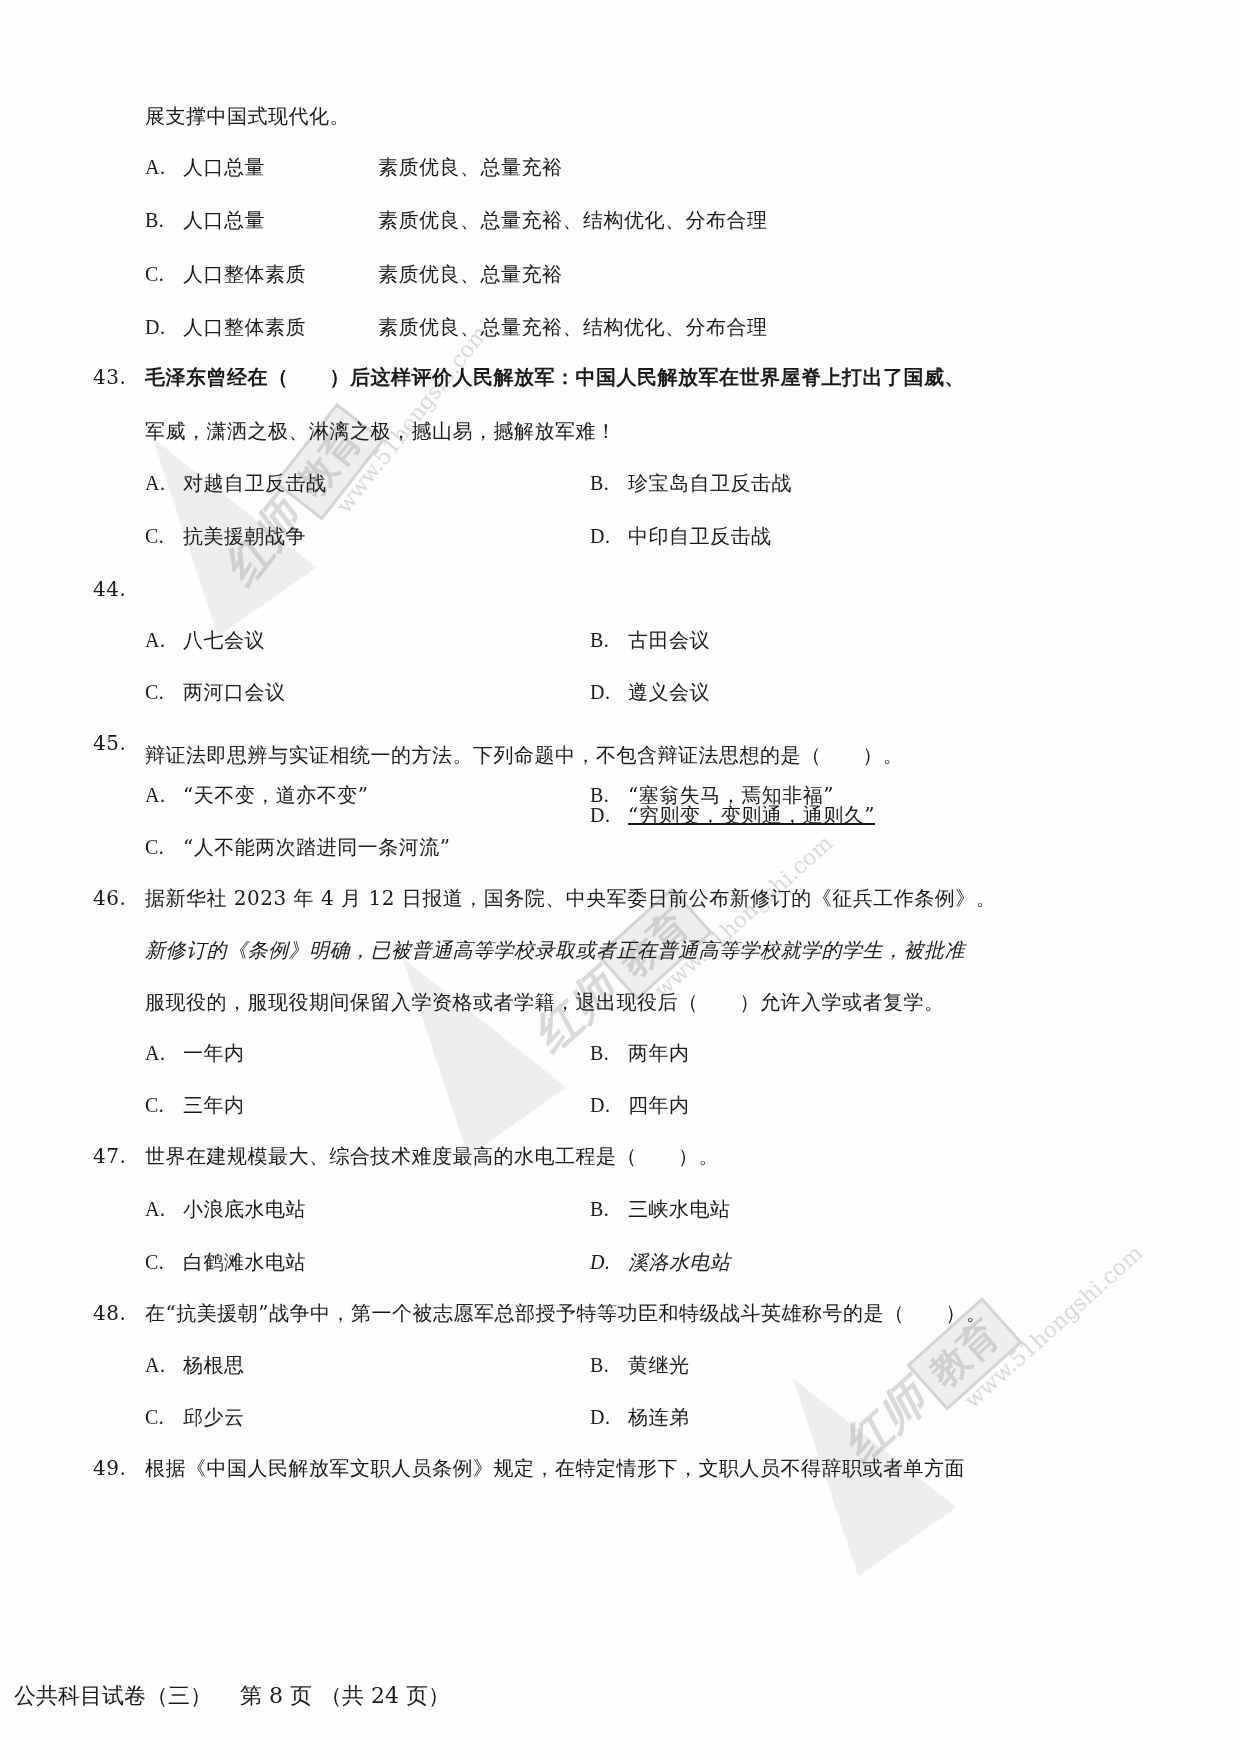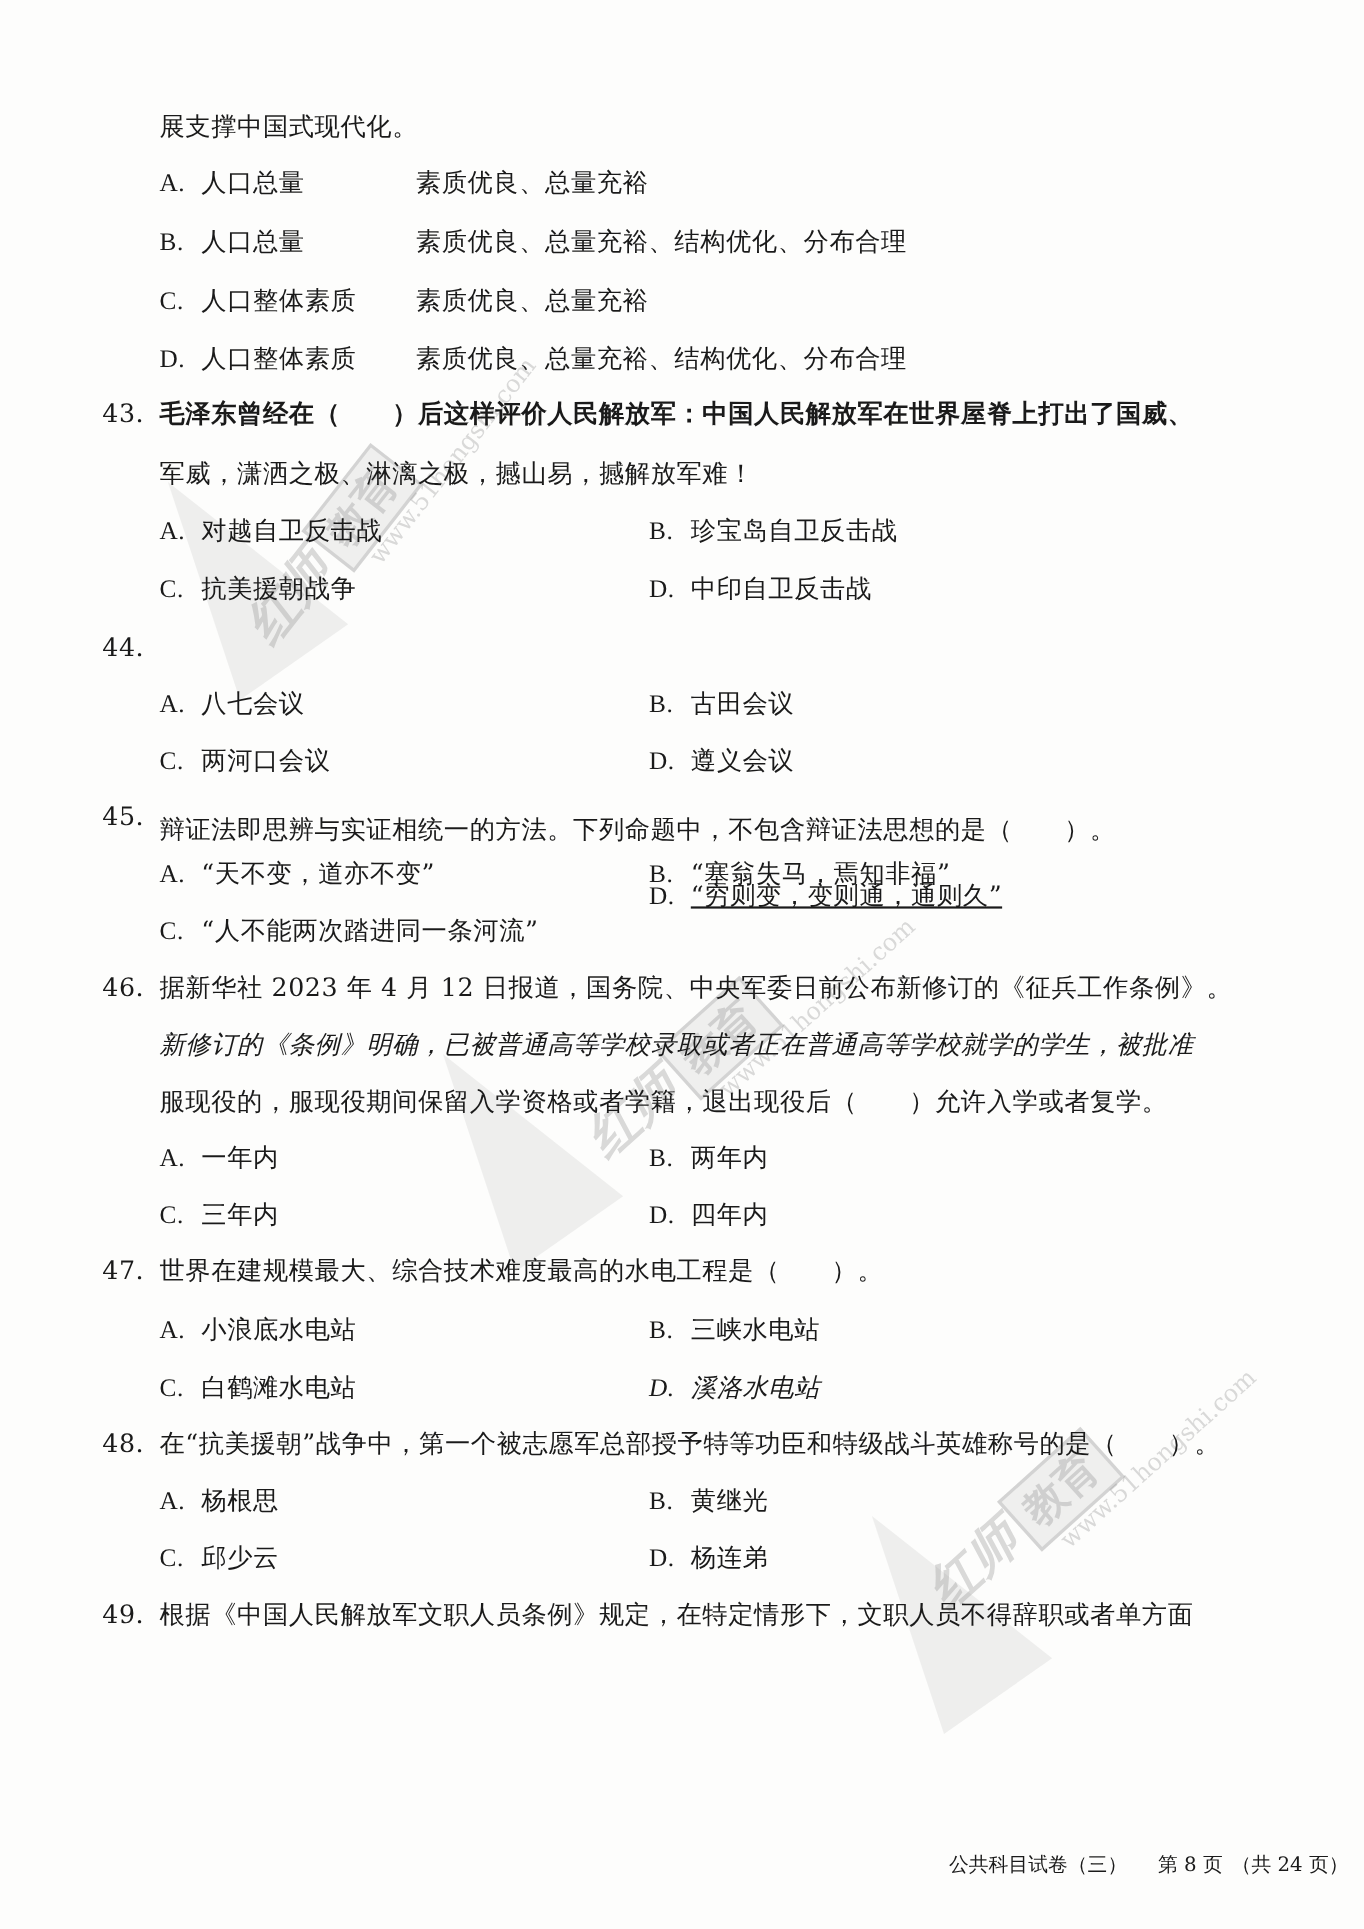--- a/index.html
+++ b/index.html
@@ -6,32 +6,32 @@
     body {
       width: 1240px; height: 1754px;
       background: #fdfdfc;
       position: relative; overflow: hidden;
       font-family: "DejaVu Serif", "Liberation Serif", serif;
       color: #1a1a1a;
     }
     .page { position: absolute; inset: 0; }
     .line {
       position: absolute;
-      font-size: 23px;
+      font-size: 20px;
       line-height: 30px;
       white-space: nowrap;
       letter-spacing: 0.5px;
     }
     .qnum { position: absolute; left: 93px; }
     .qtext { position: absolute; left: 145px; }
     .opt { position: absolute; }
     .opt .letter { display: inline-block; width: 38px; font-family: "Liberation Serif", "DejaVu Serif", serif; }
     .footer {
       position: absolute; top: 1683px; left: 0; width: 1240px;
-      text-align: right; font-size: 18px; line-height: 26px;
+      text-align: left; font-size: 22px; line-height: 26px;
     }
     .footer span { margin: 0 14px; }
     .watermark {
       position: absolute; pointer-events: none;
       color: rgba(150,150,150,0.35);
       font-family: "DejaVu Sans", sans-serif;
       font-weight: bold;
       transform-origin: left top;
     }
     .wm-logo {

